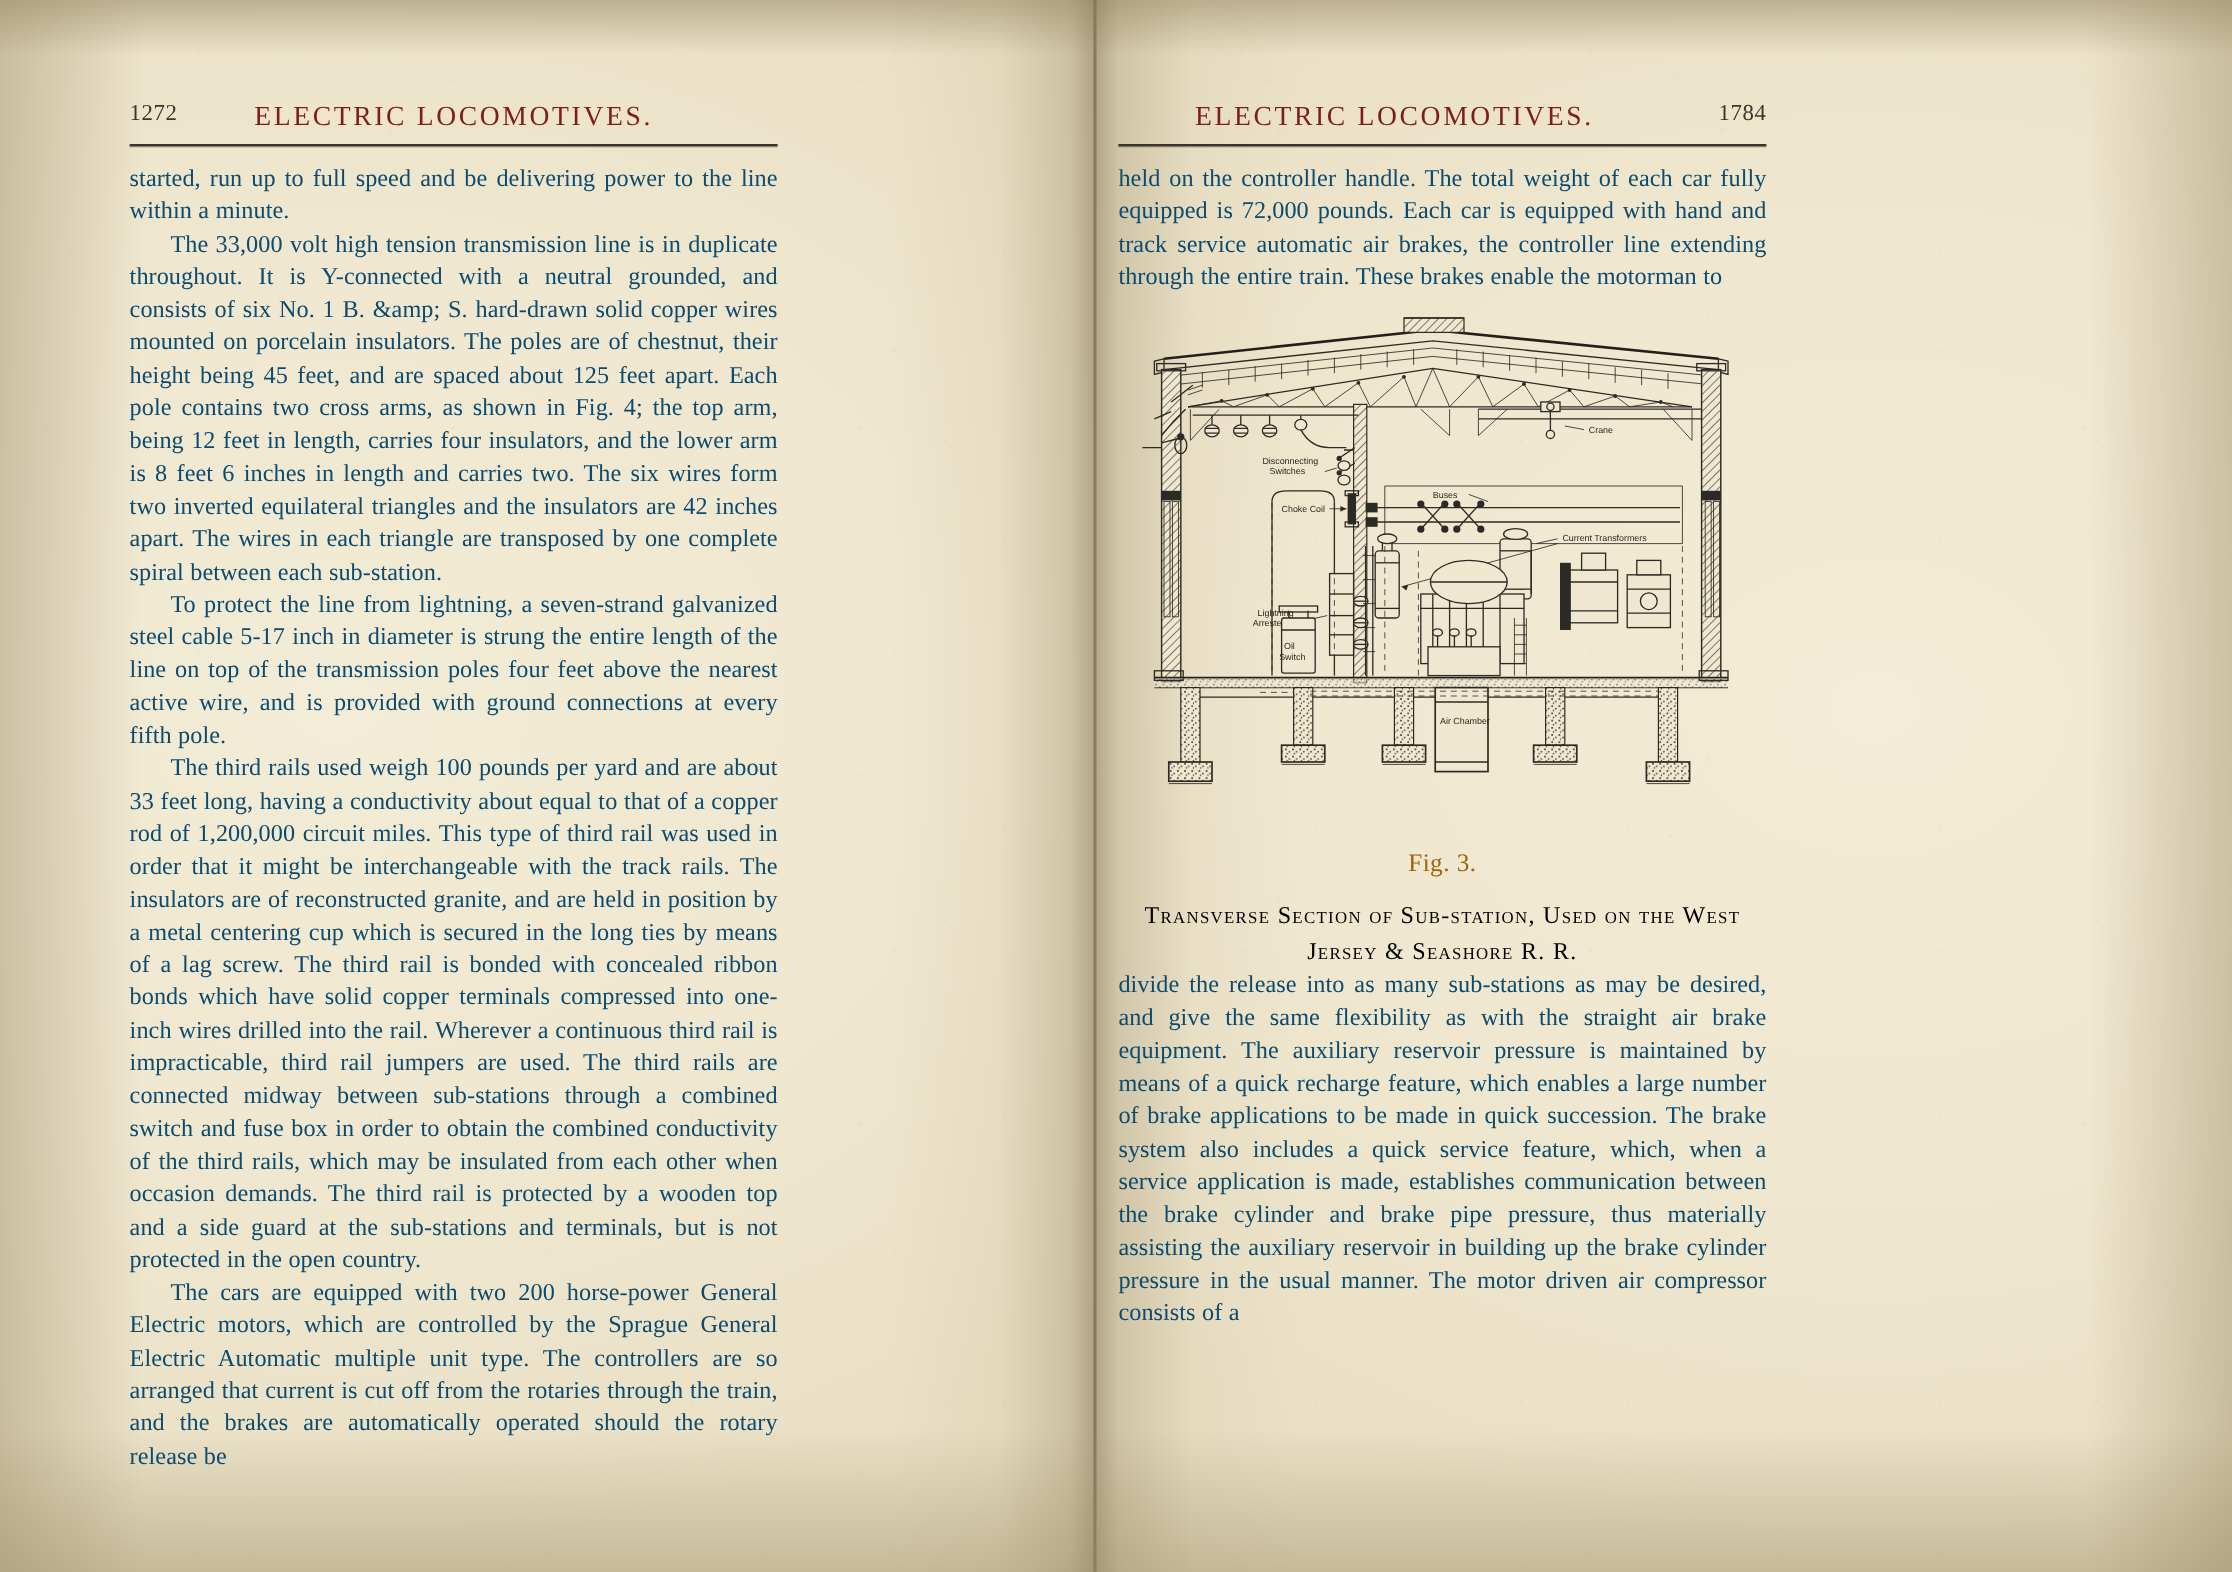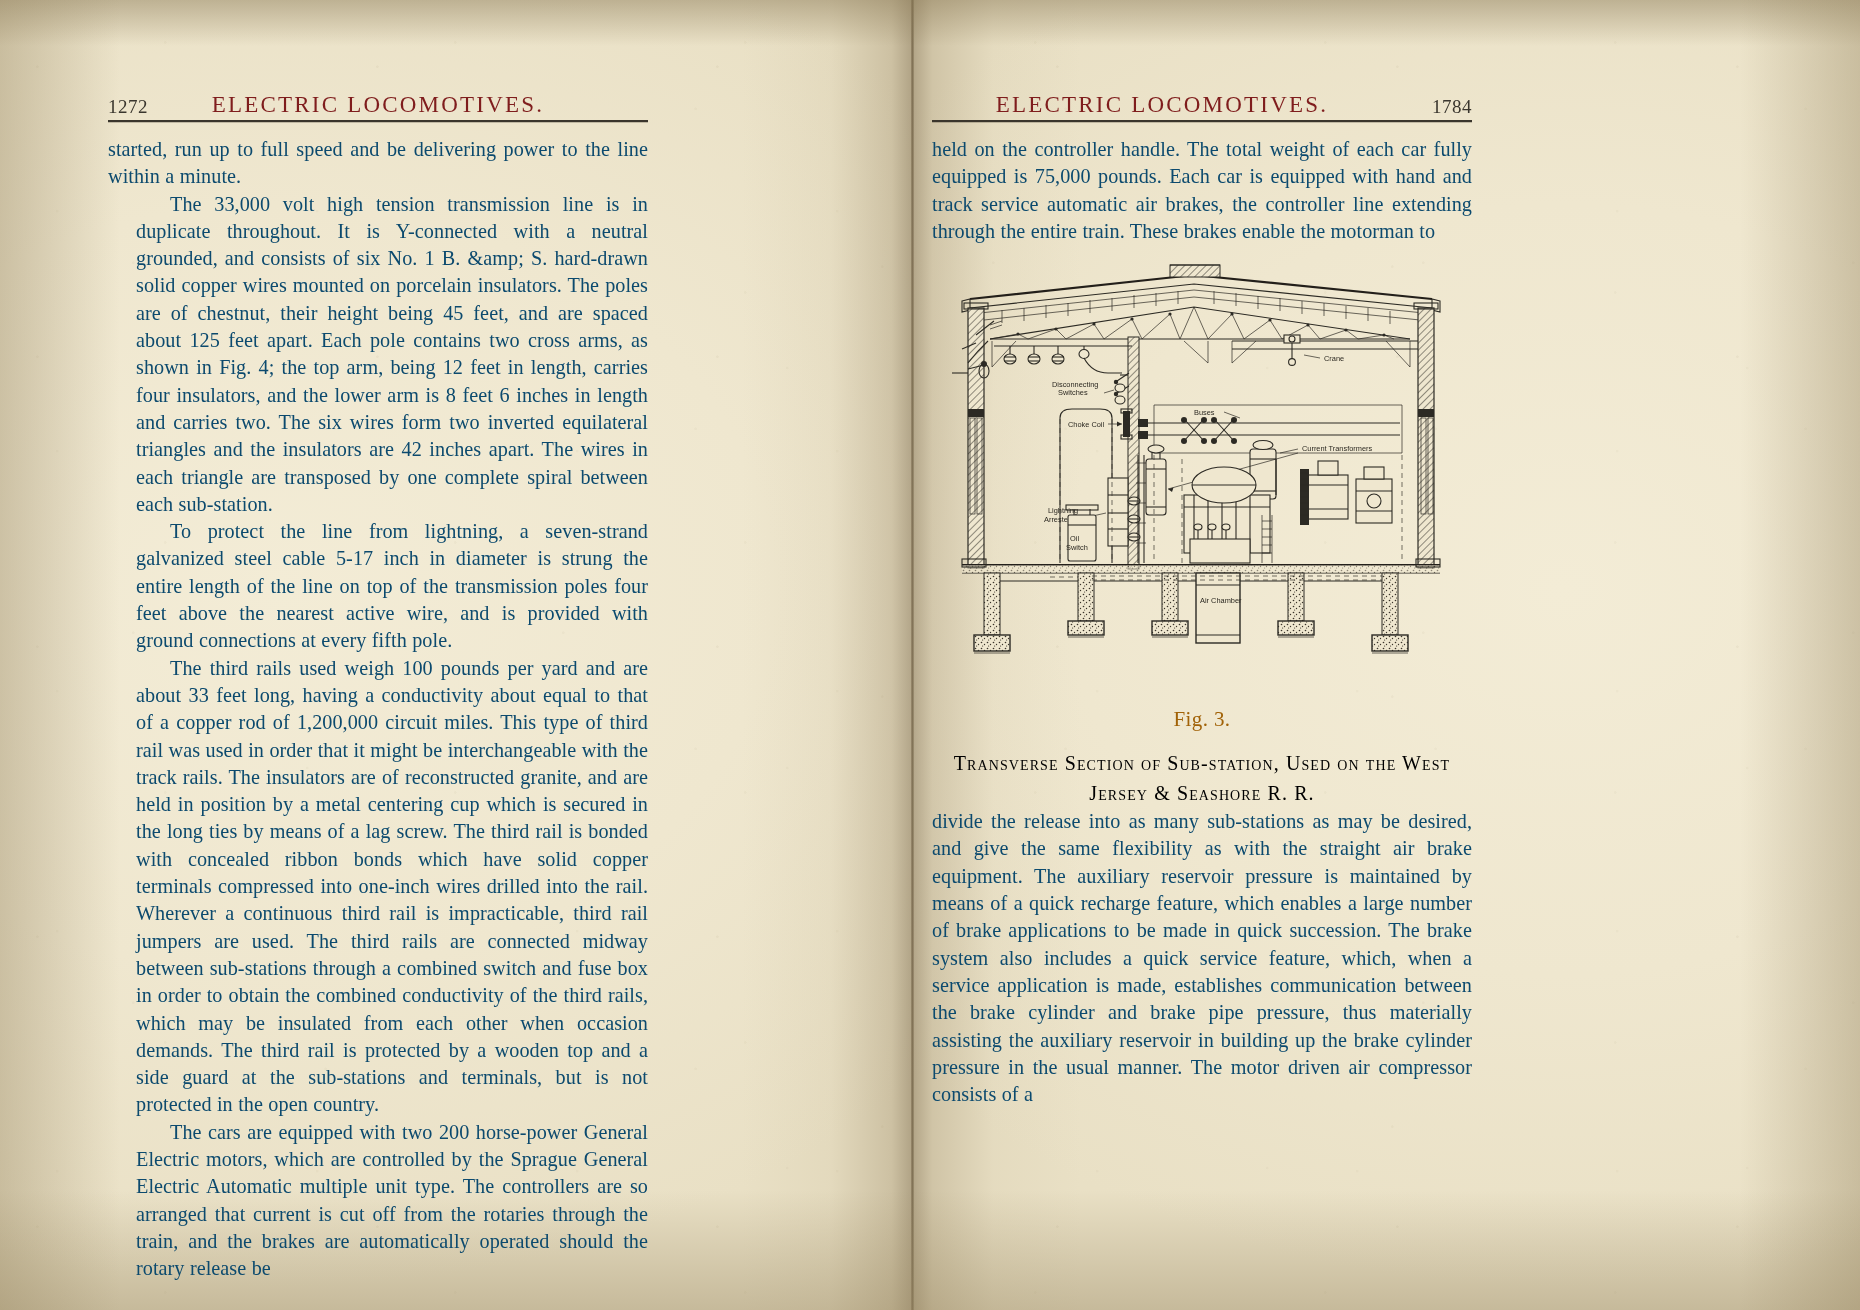--- a/index.html
+++ b/index.html
@@ -79,21 +79,21 @@
     background-size:340px 290px,430px 370px,290px 250px,510px 430px,370px 320px,260px 240px,480px 400px;
   }
 
   
   .col{position:absolute;width:540px;}
   .col-left{left:108px;top:84px;}
   .col-right{left:932px;top:84px;}
 
   .runhead{
     position:relative;height:34px;
-    display:flex;align-items:flex-end;
+    display:flex;align-items:flex-start;
     color:#33302a;
   }
   .runhead .folio{
     font-size:19px;letter-spacing:.5px;font-family:"Liberation Serif",serif;
     color:#3a362e;
   }
   .runhead .rh-title{
     flex:1;text-align:center;
     font-size:23px;letter-spacing:2.2px;
     color:#7f1d1d;
@@ -108,21 +108,21 @@
   p.body{
     margin:0;
     font-size:20.2px;
     line-height:27.3px;
     text-align:justify;
     color:#0c4a6e;
     letter-spacing:.05px;
     word-spacing:.3px;
     font-family:Liberation Serif, serif;
   }
-  p.body + p.body{ text-indent:34px;margin-left:28px; }
+  p.body + p.body{ text-indent:34px; }
 
   
   .figwrap{position:relative;width:540px;margin:18px 0 0 0;}
   .figbox{position:relative;width:540px;height:430px;}
   .figcap-num{
     text-align:center;font-size:21px;color:#a16207;margin-top:14px;letter-spacing:.4px;
   }
   .figcap{
     text-align:center;color:#000000;margin-top:16px;line-height:30px;
     font-size:20px;letter-spacing:1.1px;
@@ -170,21 +170,21 @@
   </div>
 
   <div class="col col-right">
     <div class="runhead right">
       <span class="folio" style="visibility:hidden">0000</span>
       <span class="rh-title">ELECTRIC LOCOMOTIVES.</span>
       <span class="folio" style="text-align:right">1784</span>
     </div>
     <div class="rule"></div>
 
-    <p class="body">held on the controller handle. The total weight of each car fully equipped is 75,000 pounds. Each car is equipped with hand and track service automatic air brakes, the controller line extending through the entire train. These brakes enable the motorman to</p>
+    <p class="body">held on the controller handle. The total weight of each car fully equipped is 72,000 pounds. Each car is equipped with hand and track service automatic air brakes, the controller line extending through the entire train. These brakes enable the motorman to</p>
 
     <div class="figwrap">
       <div class="figbox">
         <svg width="540" height="430" viewBox="0 0 540 430">
           <defs>
             <pattern id="hatchConc" width="6" height="6" patternUnits="userSpaceOnUse">
               <rect width="6" height="6" fill="#efe7cf"></rect>
               <circle cx="1.5" cy="1.5" r="0.8" fill="#3a342a"></circle>
               <circle cx="4.5" cy="3.5" r="0.7" fill="#3a342a"></circle>
               <circle cx="2.6" cy="5" r="0.6" fill="#3a342a"></circle>

